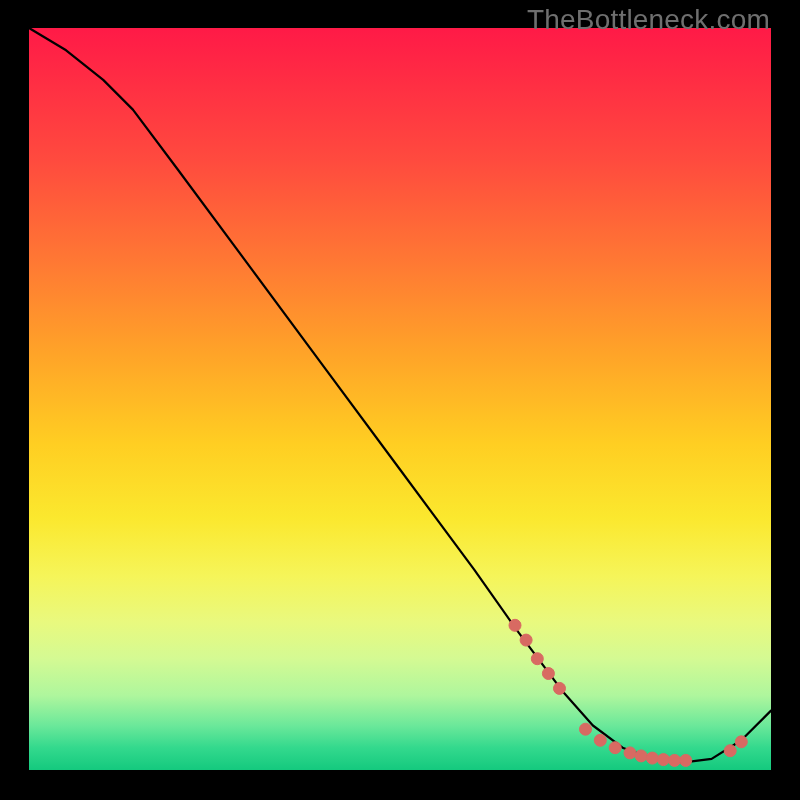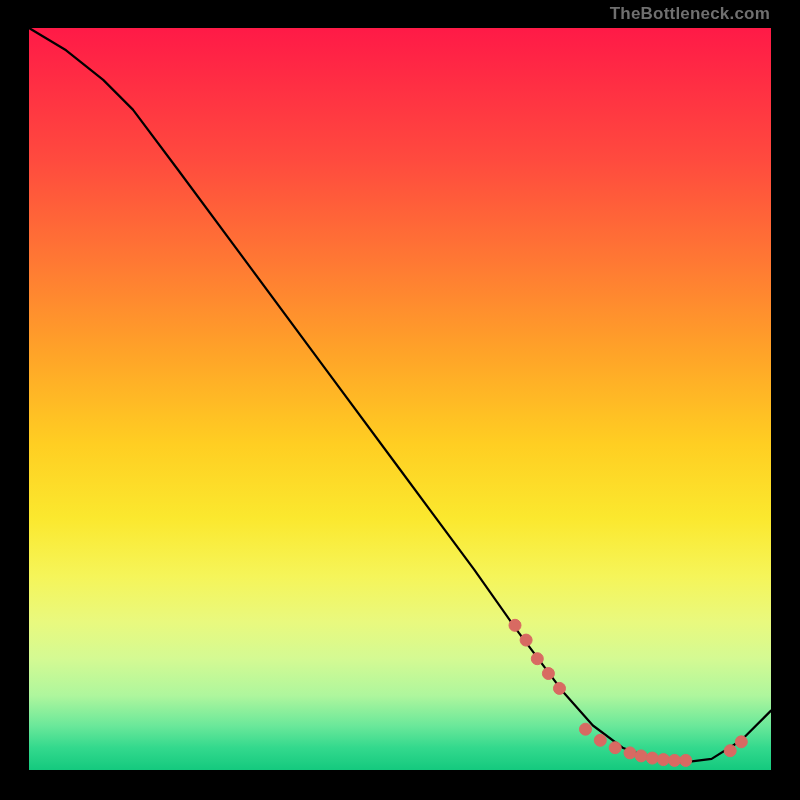--- a/index.html
+++ b/index.html
@@ -58,23 +58,23 @@
   }
   .dot {
     fill: #d86a62;
     stroke: #d86a62;
   }
   .watermark {
     position: absolute;
     top: 4px;
     right: 30px;
     color: #6f6f6f;
-    font-size: 17px;
+    font-size: 28px;
     letter-spacing: 0.2px;
-    font-weight: 700;
+    font-weight: 400;
   }
 </style>
 </head>
 <body>
 
 <div class="stage">
 
   <div class="plot"></div>
 
   <svg class="overlay" viewBox="0 0 742 742" preserveAspectRatio="none">

